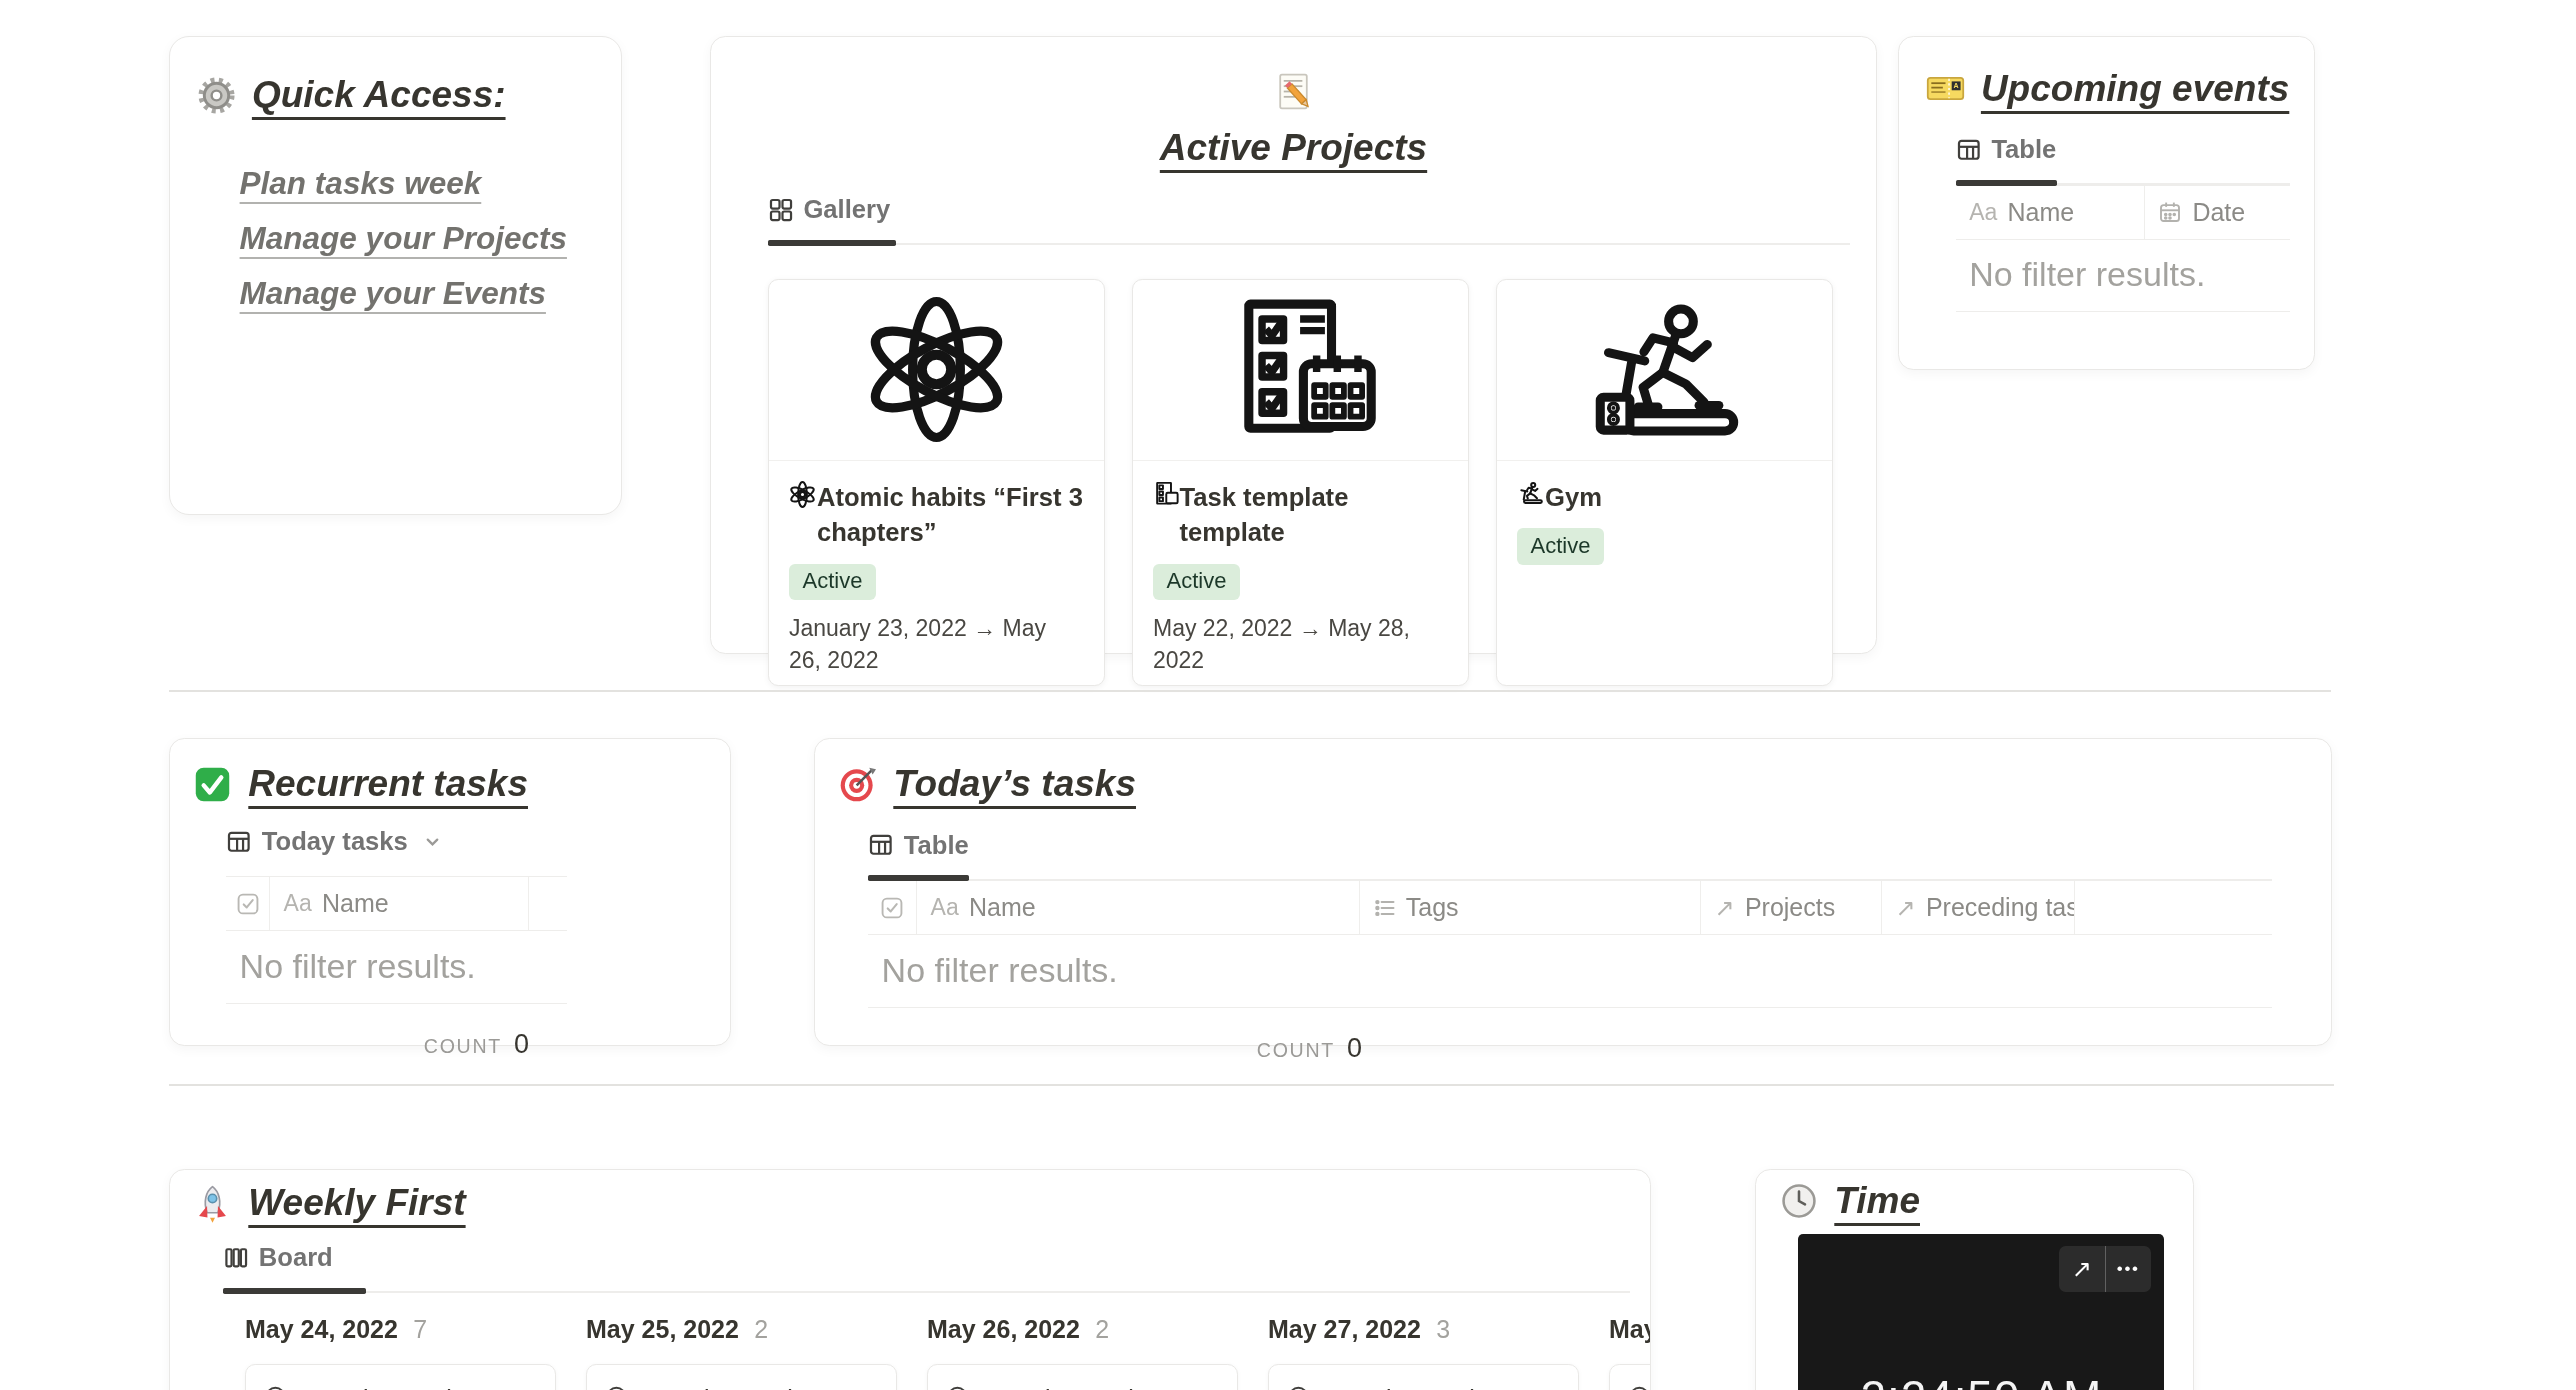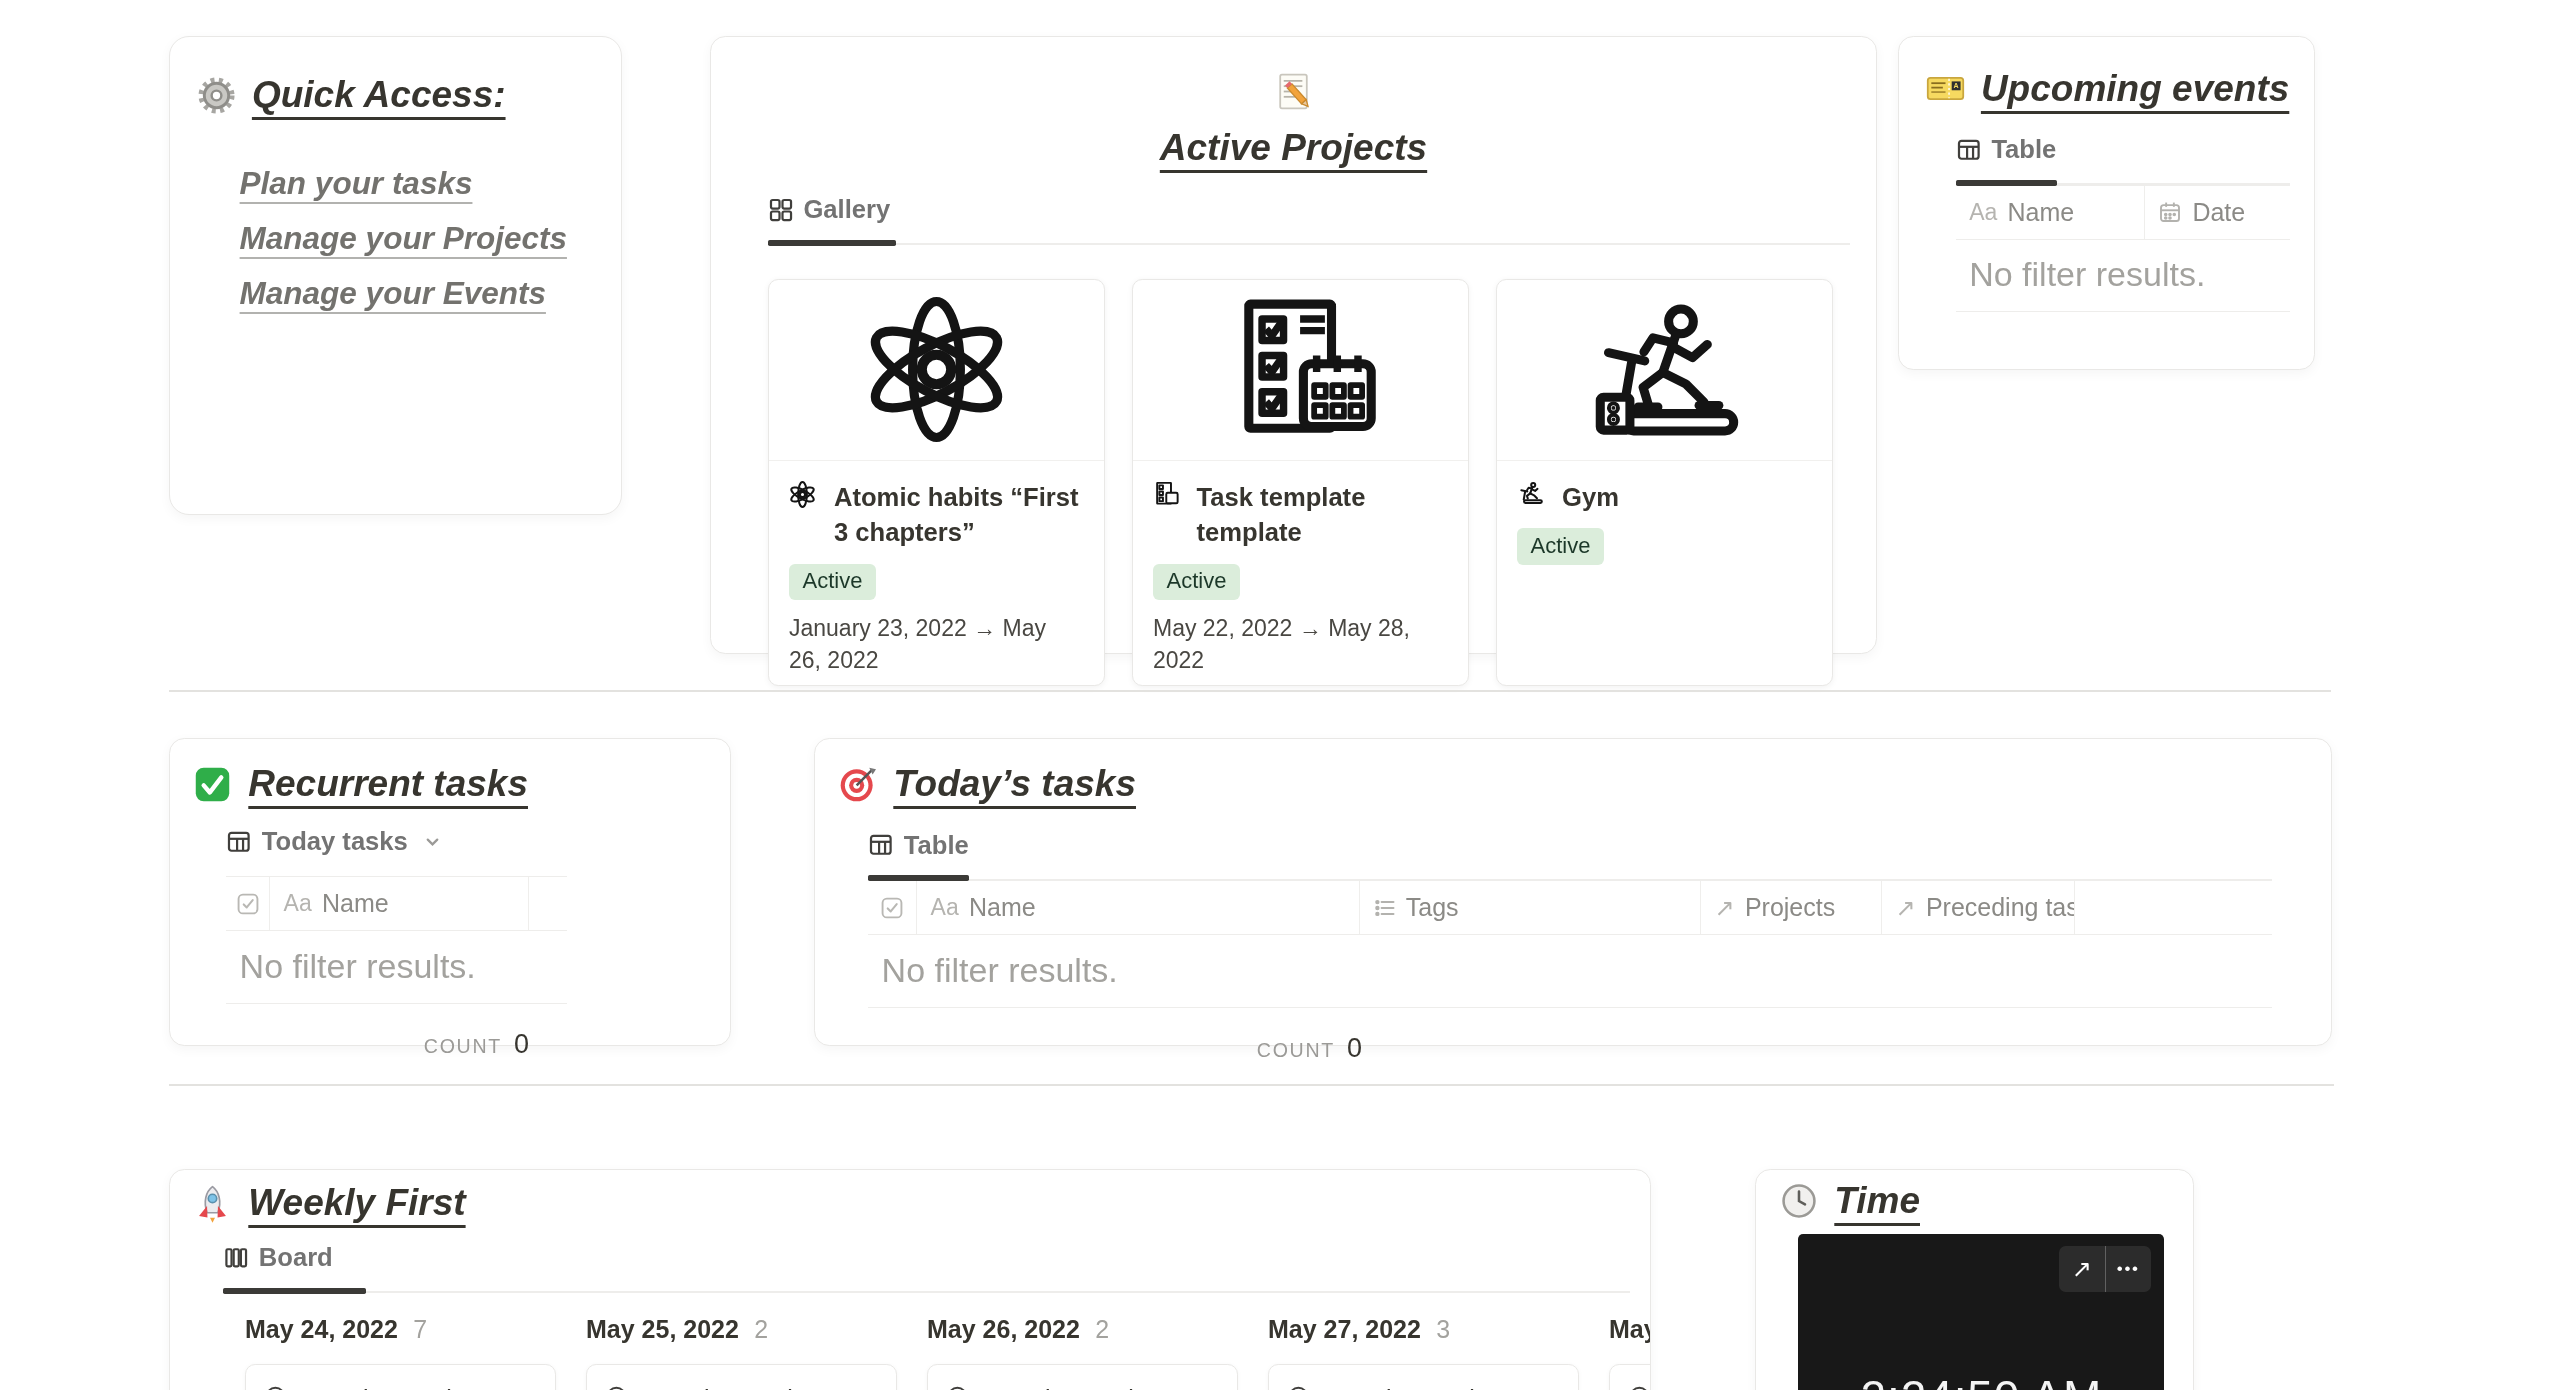--- a/index.html
+++ b/index.html
@@ -36,21 +36,21 @@
   .count-value { font-size:27px; color:#37352f; }
   .arrow-ic { color:#b5b4b0; font-size:24px; }
 
   
   .gallery { display:flex; gap:27px; margin:34px 0 0 31px; }
   .gcard { width:337px; height:407px; border:1.7px solid #e9e8e6; border-radius:10.2px; background:#fff;
            box-shadow:0 1.7px 6.8px rgba(15,15,15,0.05); overflow:hidden; cursor:pointer; }
   .gimg { height:181px; display:flex; align-items:center; justify-content:center;
           border-bottom:1.7px solid #f1f0ee; }
   .gbody { padding:19px 20.4px; }
-  .gtitle { display:flex; gap:18px; font-size:25.6px; font-weight:600; line-height:1.38; color:#37352f; }
+  .gtitle { display:flex; gap:1px; font-size:25.6px; font-weight:600; line-height:1.38; color:#37352f; }
   .badge { display:inline-block; margin-top:13.6px; font-size:22px; padding:4.3px 13.6px 6px; border-radius:6px;
            background:#dbeddb; color:#1c3829; }
   .gdates { margin-top:12px; font-size:23px; line-height:1.4; color:#494742; width:264px; }
 
   
   .board { display:flex; gap:30px; margin:22px 0 0 53px; }
   .bcol { width:311px; flex:0 0 auto; }
   .bhead { display:flex; align-items:baseline; gap:15.3px; font-size:25px; font-weight:600; color:#37352f; }
   .bcount { font-size:25px; font-weight:400; color:#a3a29e; }
   .bcard { margin-top:20.4px; width:311px; height:128px; border:1.7px solid #e9e8e6; border-radius:10.2px;
@@ -80,21 +80,21 @@
     <span class="emoji-ic">
       <svg width="39" height="39" viewBox="0 0 40 40">
         <circle cx="20" cy="20" r="16" fill="none" stroke="#a7a6a2" stroke-width="5" stroke-dasharray="4 4.6"></circle>
         <circle cx="20" cy="20" r="12.5" fill="#c9c8c4" stroke="#8f8e8a" stroke-width="3"></circle>
         <circle cx="20" cy="20" r="5" fill="#fff" stroke="#8f8e8a" stroke-width="2.5"></circle>
       </svg>
     </span>
     <span class="sec-title">Quick Access:</span>
   </div>
   <div class="links">
-    <a class="qlink">Plan your tasks</a>
+    <a class="qlink">Plan tasks week</a>
     <a class="qlink">Manage your Projects</a>
     <a class="qlink">Manage your Events</a>
   </div>
 </section>
 
 <section class="card pad" style="left:710px; top:36px; width:1167px; height:618px;">
   <div class="title-row" style="margin-top:12px;flex-direction:column;">
     <span class="emoji-ic">
       <svg width="39" height="39" viewBox="0 0 44 44">
         <rect x="7" y="3" width="30" height="38" rx="2" fill="#fdfcf6" stroke="#c9c6bd" stroke-width="2"></rect>

